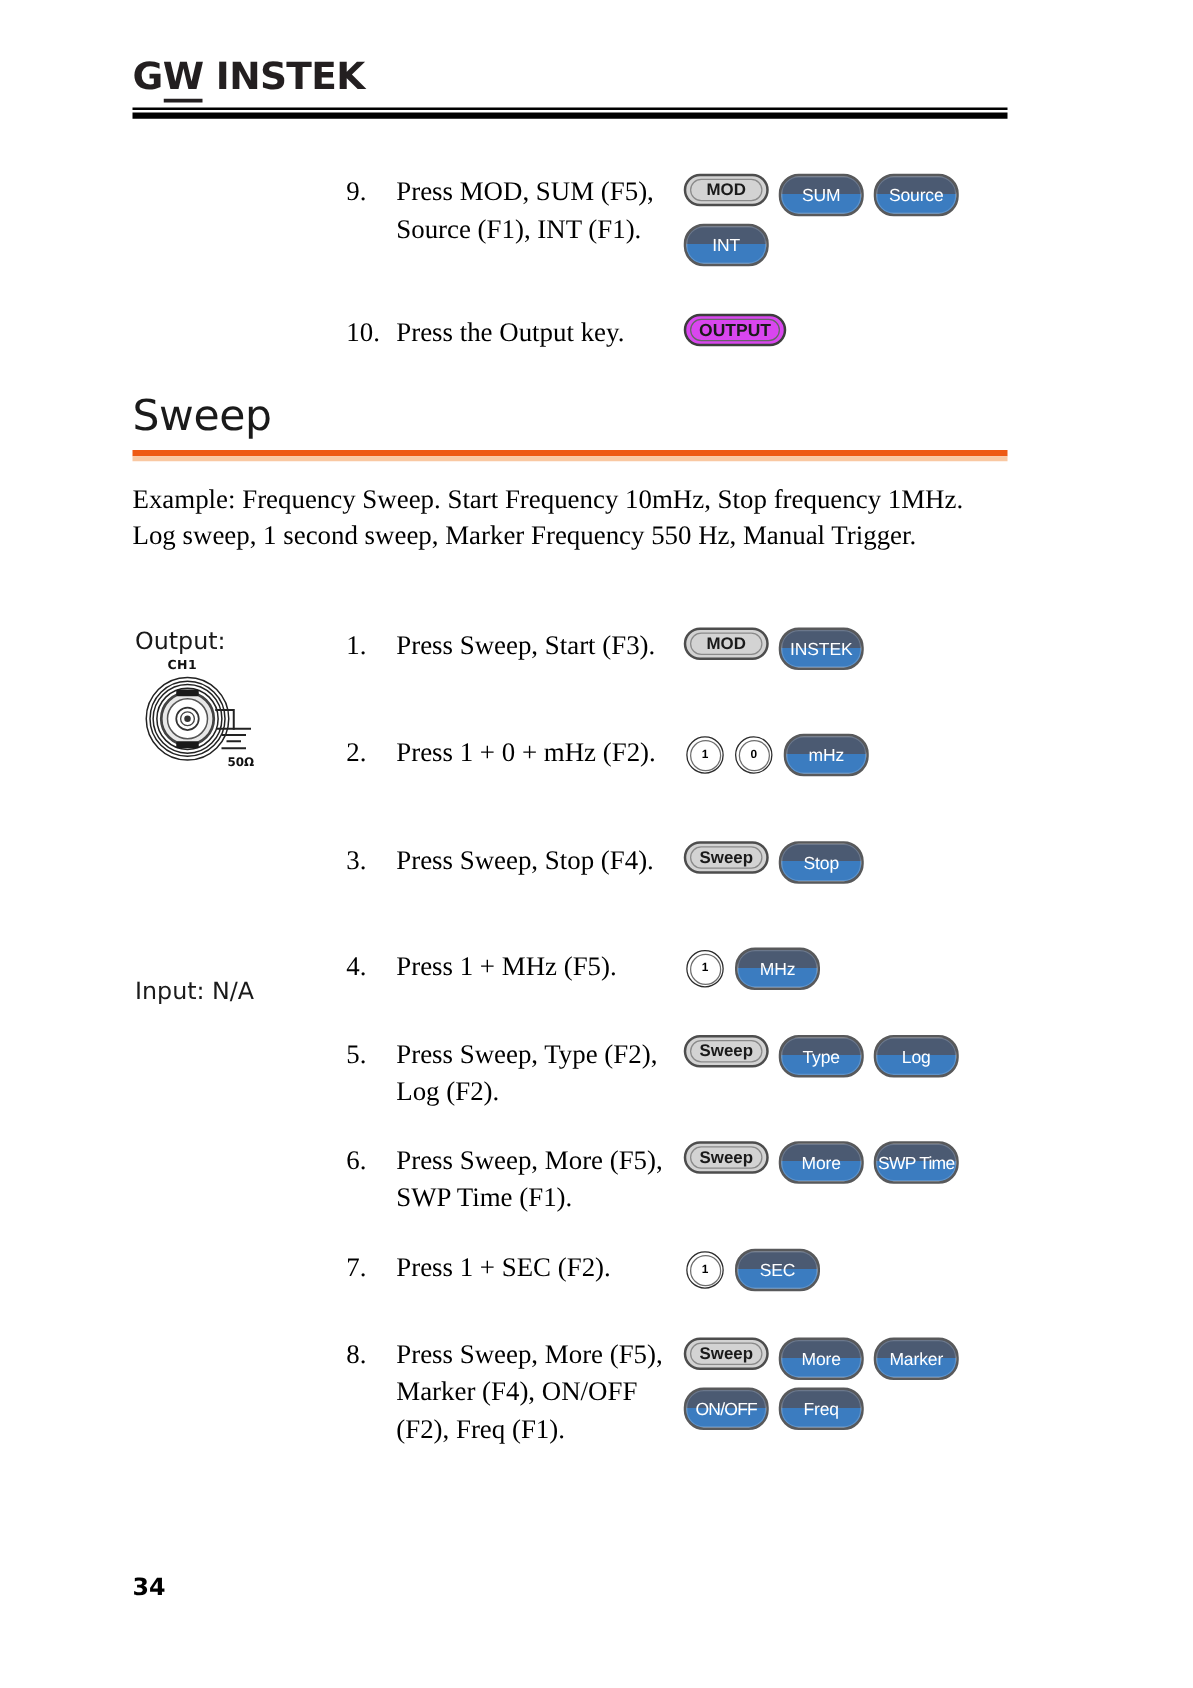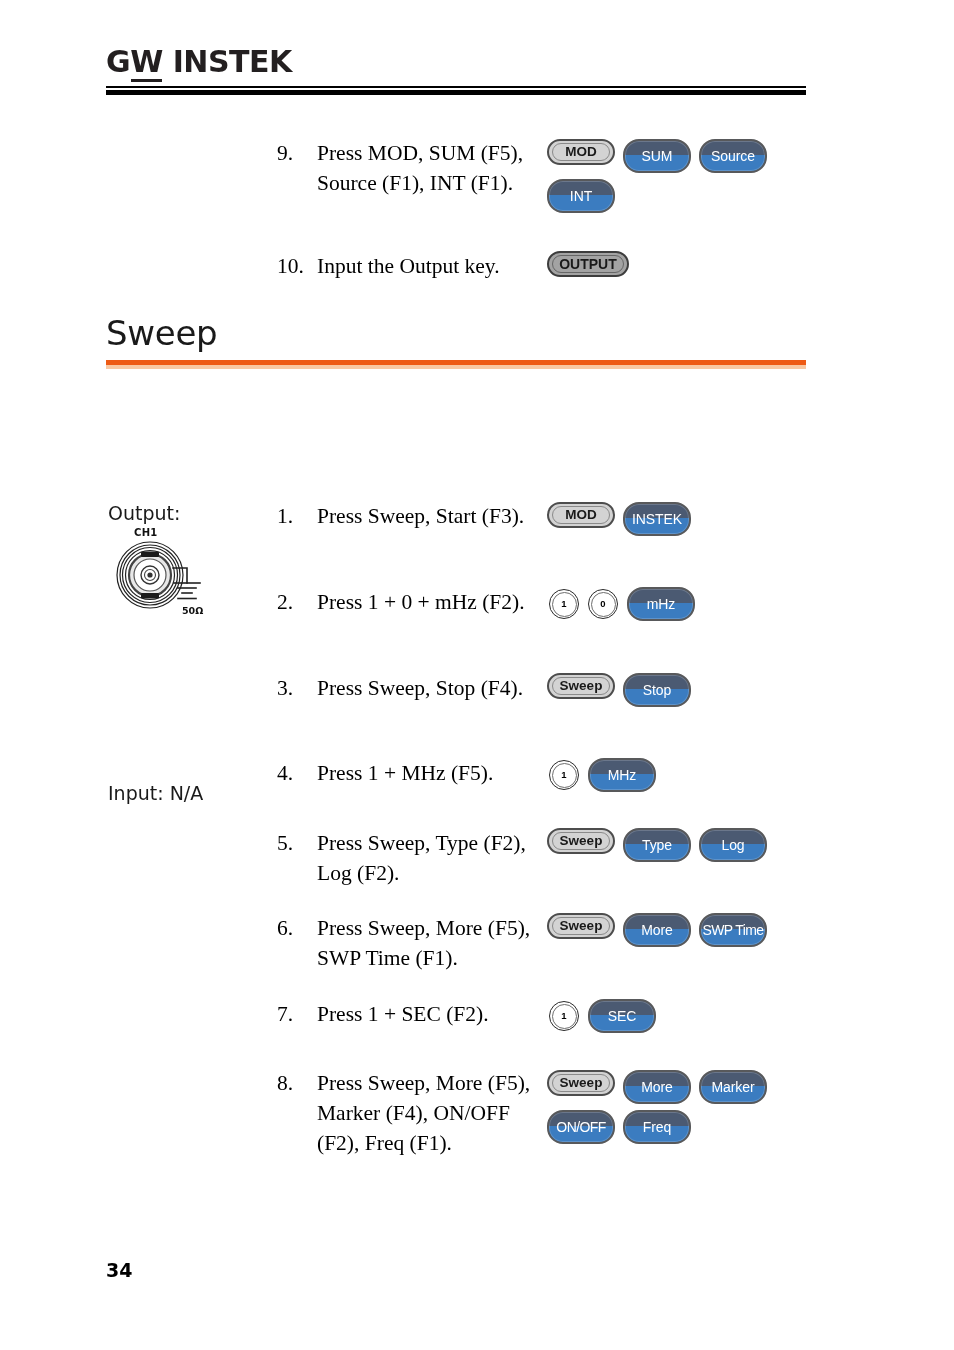--- a/index.html
+++ b/index.html
@@ -166,21 +166,21 @@
     font-weight: bold;
     font-size: 13.5px;
     color: #1a1a1a;
     line-height: 1;
     white-space: nowrap;
     position: relative;
     z-index: 2;
   }
   .btn-gray.output {
     width: 82px;
-    background: #a3a3a3;
+    background: #d946ef;
     border-color: #3d3d3d;
   }
   .btn-gray.output::after {
     border-color: #666;
   }
   .btn-gray.output .lbl { font-size: 14px; }
 
   
   .btn-round {
     position: relative;
@@ -327,32 +327,33 @@
     </div>
   </div>
   <div class="btn-row" style="left:547px; top:179px;">
     <div class="btn-blue">
       <span class="lbl">INT</span>
     </div>
   </div>
 
   <div class="step" style="left:277px; top:251px; width:270px;">
     <div class="step-num">10.</div>
-    <div class="step-text">Input the Output key.</div>
+    <div class="step-text">Press the Output key.</div>
   </div>
   <div class="btn-row" style="left:547px; top:251px;">
     <div class="btn-gray output">
       <span class="lbl">OUTPUT</span>
     </div>
   </div>
 
   <div class="section-heading">Sweep</div>
   <div class="section-rule-main"></div>
   <div class="section-rule-light"></div>
 
+  <div class="example-para">Example: Frequency Sweep. Start Frequency 10mHz, Stop frequency 1MHz. Log sweep, 1 second sweep, Marker Frequency 550 Hz, Manual Trigger.</div>
 
   <div class="left-label output-label">Output:</div>
 
   <div class="bnc-wrap">
     <div class="bnc-ch1">CH1</div>
     <svg width="110" height="95" viewBox="0 0 110 95">
       <g fill="none" stroke="#222" stroke-width="1.2">
         <circle cx="40" cy="48" r="33"></circle>
         <circle cx="40" cy="48" r="30"></circle>
         <circle cx="40" cy="48" r="27.5"></circle>

